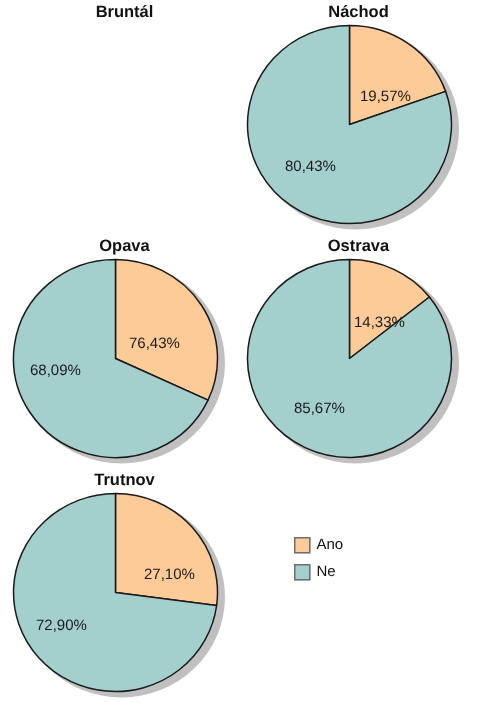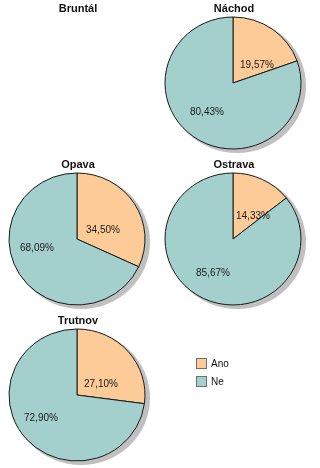--- a/index.html
+++ b/index.html
@@ -9,21 +9,21 @@
     font-family:"Liberation Sans","DejaVu Sans",sans-serif;
     overflow:hidden;
     position:relative;
   }
   .grid{
     position:absolute;inset:0;
     display:grid;
     grid-template-columns:156px 156px;
     grid-template-rows:156px 156px 156px;
   }
-  .cell{position:relative;width:156px;height:156px;}
+  .cell{position:relative;width:156px;height:156px;padding-left:10px;}
 
   .chart-title{
     position:absolute;
     top:2px;left:0;right:0;
     text-align:center;
     font-size:11px;
     font-weight:bold;
     color:#111111;
     letter-spacing:0px;
     line-height:13px;
@@ -108,21 +108,21 @@
   <div class="cell">
     <div class="chart-title">Opava</div>
     <div class="pie-wrap">
       <div class="pie-shadow"></div>
       <div class="pie">
           <svg viewBox="0 0 138 134">
             <path d="M 69 67 L 69.00 1.00 A 68 66 0 0 1 130.69 94.76 Z" fill="#FCCB97" stroke="#1a1a1a" stroke-width="1" stroke-linejoin="round"></path>
             <path d="M 69 67 L 130.69 94.76 A 68 66 0 1 1 69.00 1.00 Z" fill="#A3CFCD" stroke="#1a1a1a" stroke-width="1" stroke-linejoin="round"></path>
           </svg>
         </div>
-      <div class="slice-label" style="left:78px;top:52px;">34,50%</div>
+      <div class="slice-label" style="left:78px;top:52px;">76,43%</div>
       <div class="slice-label" style="left:12px;top:70px;">68,09%</div>
     </div>
   </div>
 
   <div class="cell">
     <div class="chart-title">Ostrava</div>
     <div class="pie-wrap">
       <div class="pie-shadow"></div>
       <div class="pie">
           <svg viewBox="0 0 138 134">
@@ -138,21 +138,21 @@
   <div class="cell">
     <div class="chart-title">Trutnov</div>
     <div class="pie-wrap">
       <div class="pie-shadow"></div>
       <div class="pie">
           <svg viewBox="0 0 138 134">
             <path d="M 69 67 L 69.00 1.00 A 68 66 0 0 1 136.41 75.68 Z" fill="#FCCB97" stroke="#1a1a1a" stroke-width="1" stroke-linejoin="round"></path>
             <path d="M 69 67 L 136.41 75.68 A 68 66 0 1 1 69.00 1.00 Z" fill="#A3CFCD" stroke="#1a1a1a" stroke-width="1" stroke-linejoin="round"></path>
           </svg>
         </div>
-      <div class="slice-label" style="left:76px;top:50px;">27,10%</div>
+      <div class="slice-label" style="left:88px;top:50px;">27,10%</div>
       <div class="slice-label" style="left:16px;top:84px;">72,90%</div>
     </div>
   </div>
 
   <div class="cell"></div>
 </div>
 
 <div class="legend">
   <div class="legend-row">
     <span class="swatch" style="background: rgb(252, 203, 151);"></span>

